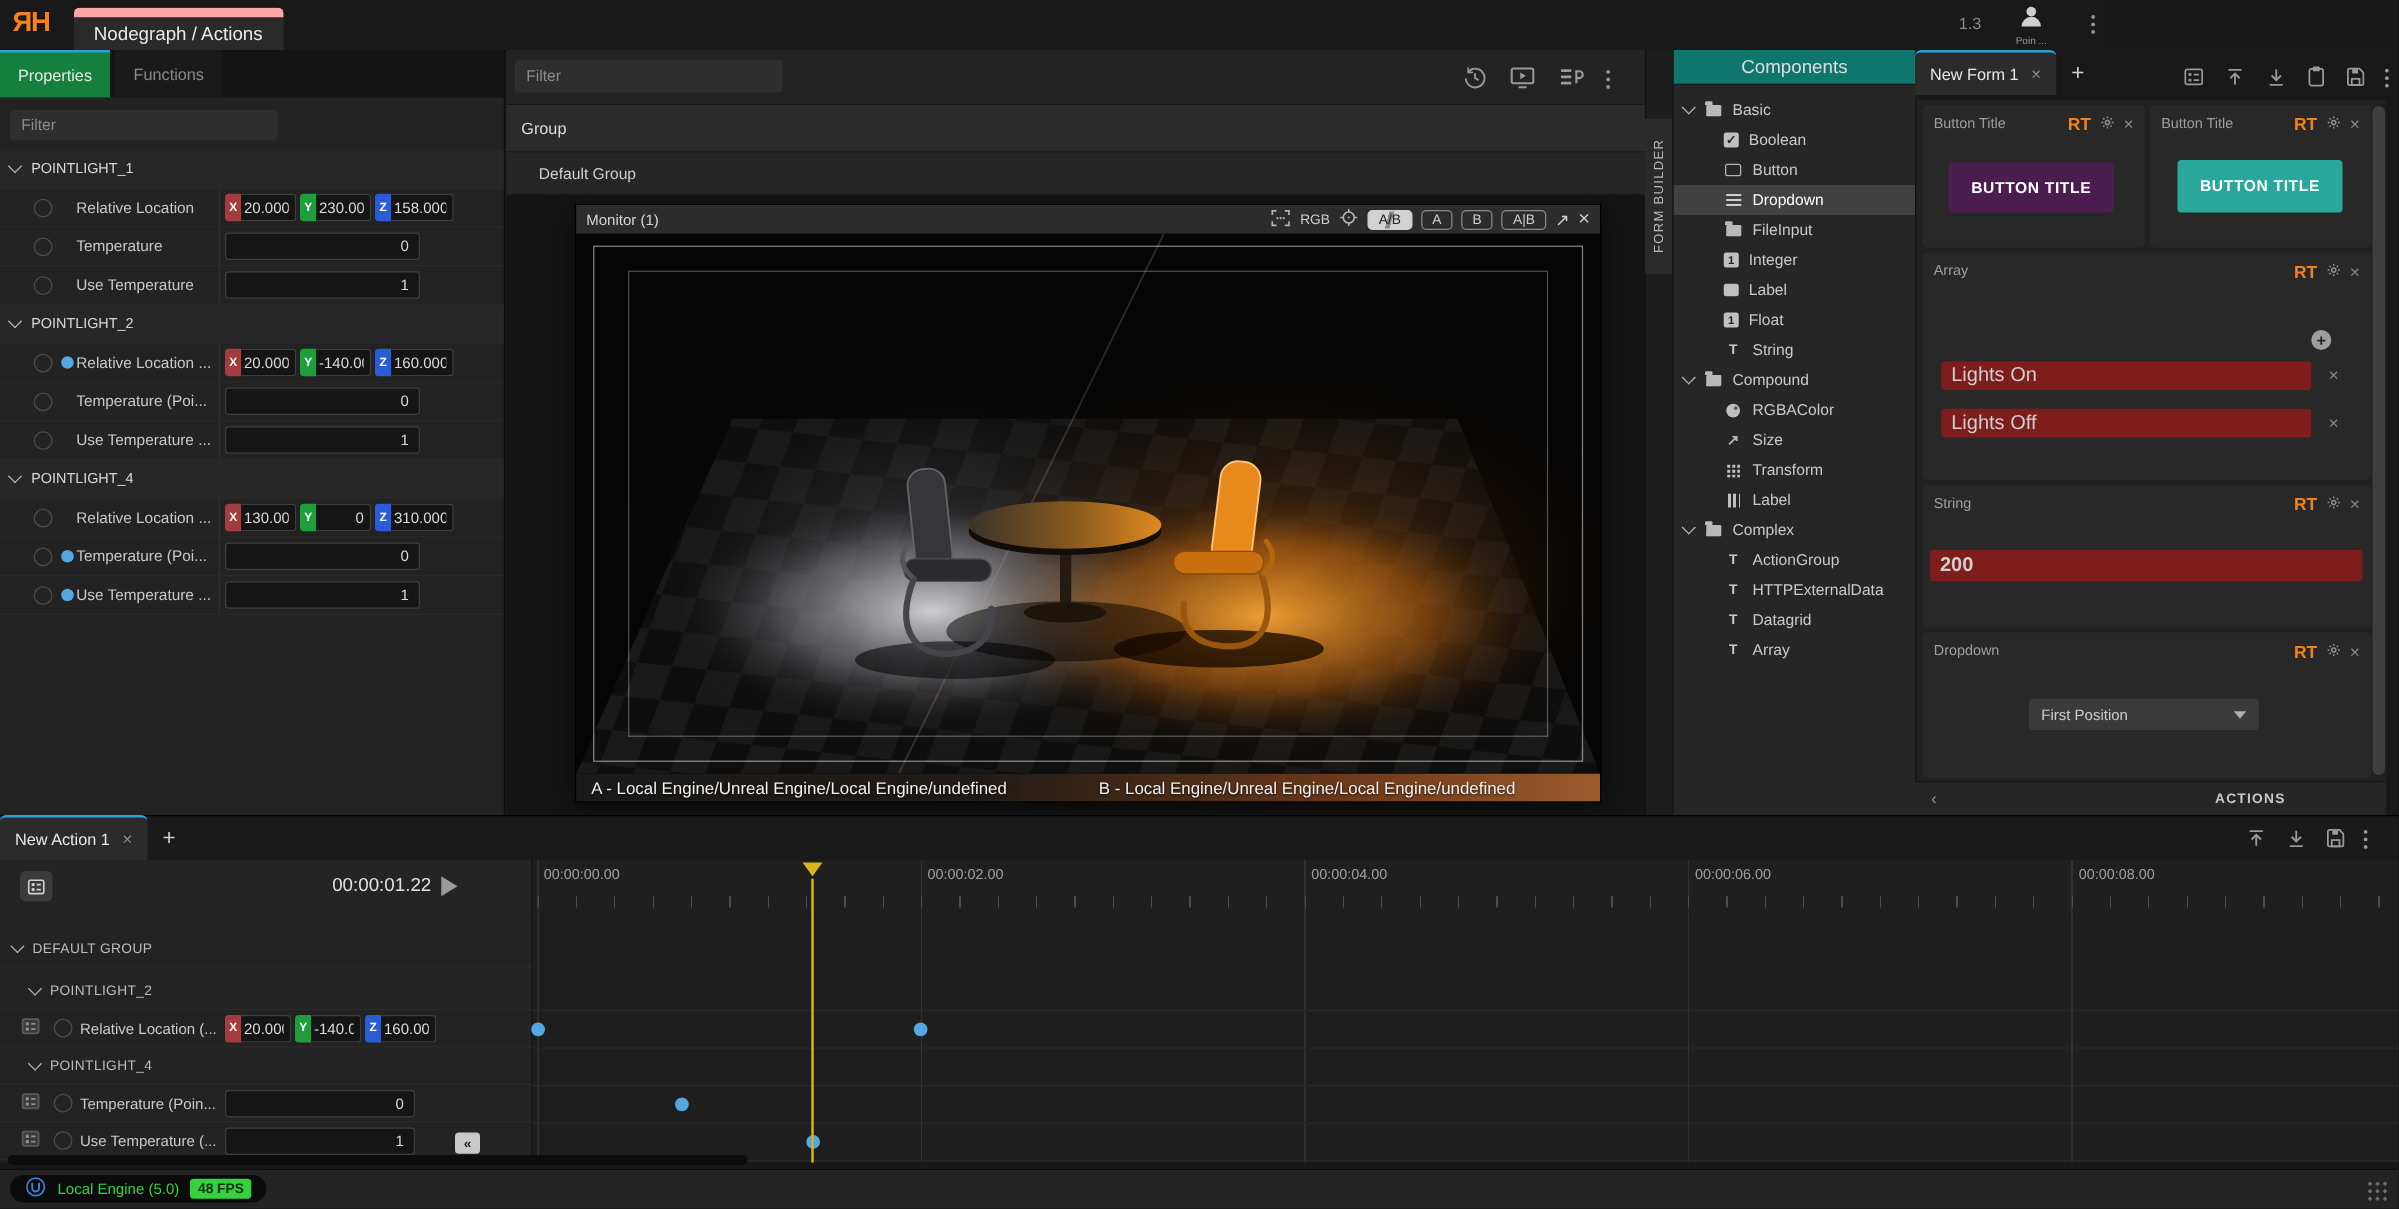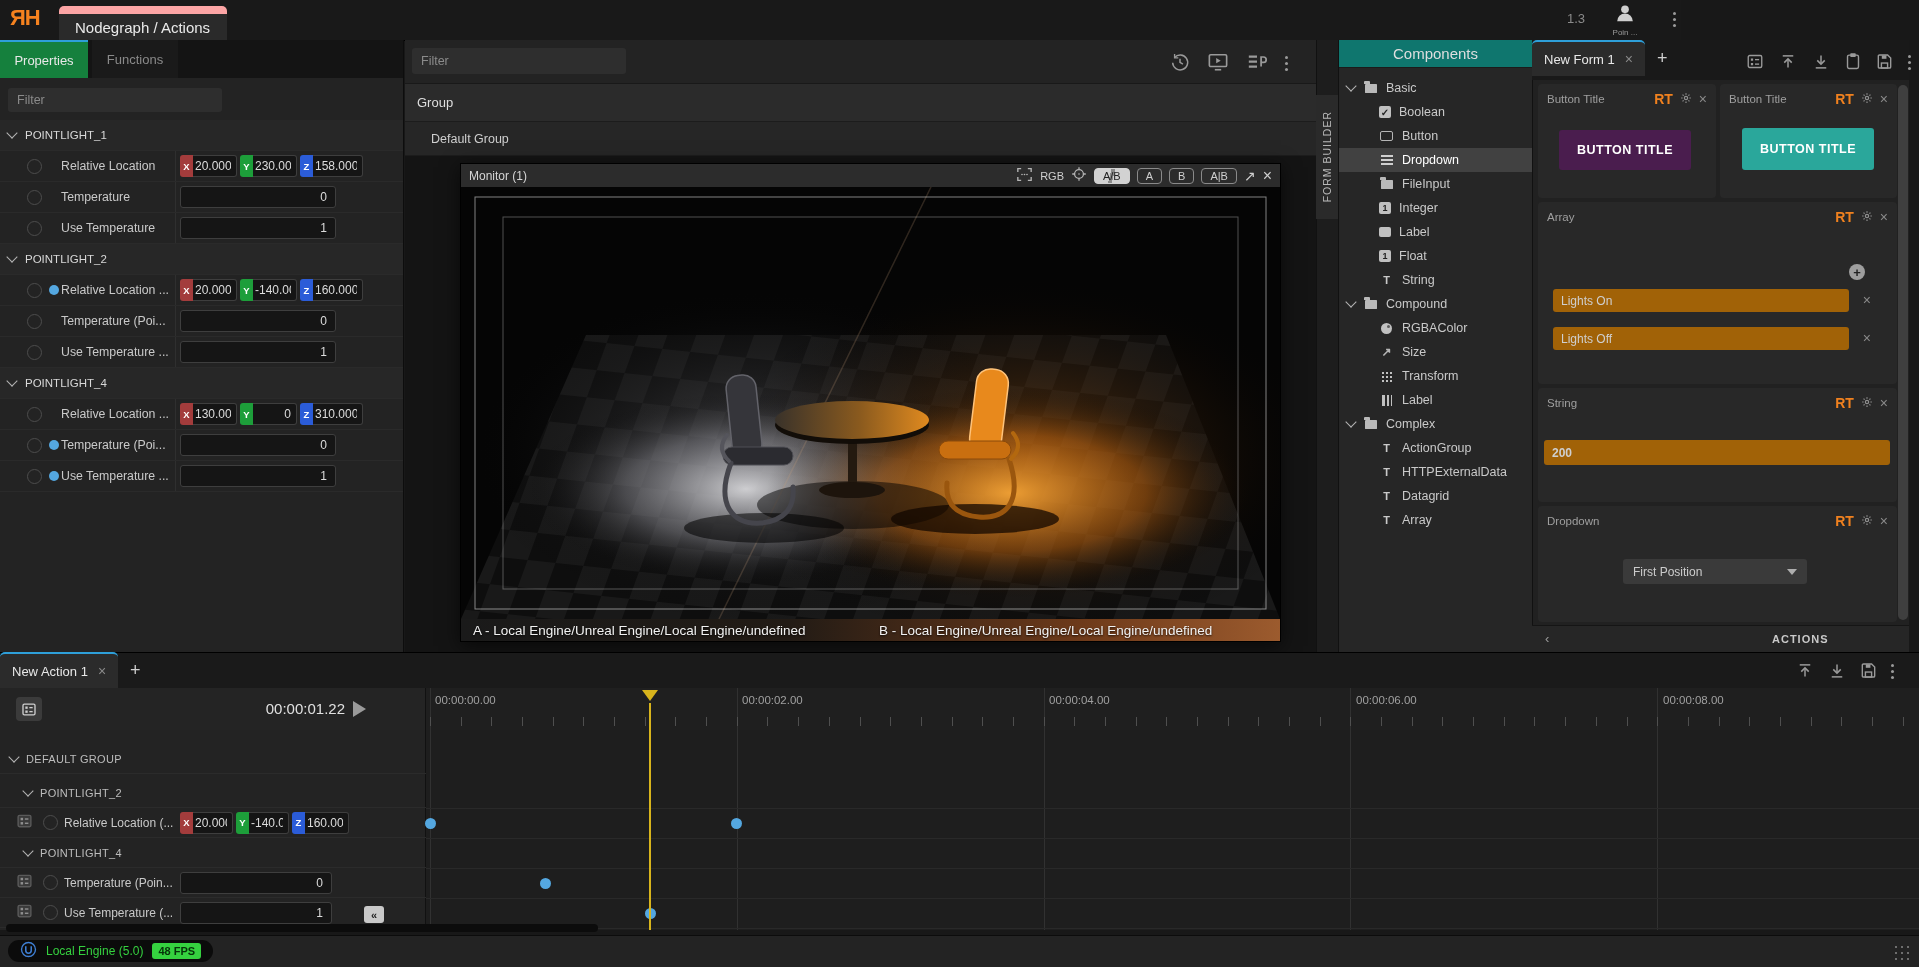--- a/index.html
+++ b/index.html
@@ -124,22 +124,22 @@
   
   .formpanel{left:1532px;top:40px;width:377px;height:612px;background:#212121;border-left:1px solid #111;box-sizing:border-box}
   .fp-tabs{left:1532px;top:40px;width:377px;height:40px;background:#191919;display:flex;align-items:flex-start}
   .fp-icons{left:1746px;top:52px;display:flex;gap:15px;align-items:center}
   .card{position:absolute;background:#282828;border-radius:4px}
   .card-head{display:flex;align-items:center;padding:7px 9px 0 9px;gap:7px}
   .card-label{color:#9f9f9f;font-size:11.5px;margin-right:auto}
   .rt{color:#f0811f;font-weight:bold;font-size:14px}
   .bigbtn{position:absolute;border-radius:3px;display:flex;align-items:center;justify-content:center;
      color:#fff;font-weight:bold;font-size:12.5px;letter-spacing:.5px}
-  .arr-input{position:absolute;height:23px;background:#a16207;border:none;border-radius:3px;color:#cfcfcf;
-     padding:0 8px;font-size:12px;box-sizing:border-box}
+  .arr-input{position:absolute;height:23px;background:#7f1d1d;border:none;border-radius:3px;color:#cfcfcf;
+     padding:0 8px;font-size:16px;box-sizing:border-box}
   .pluscircle{position:absolute;width:16px;height:16px;border-radius:50%;background:#9e9e9e;color:#222;
      display:flex;align-items:center;justify-content:center;font-size:13px;font-weight:bold}
   .pluscircle::after{content:"+"}
   .selectbox{position:absolute;height:25px;background:#3a3a3a;border-radius:3px;display:flex;align-items:center;
      padding:0 10px;box-sizing:border-box;color:#cccccc;font-size:12px;justify-content:space-between}
   .fp-foot{left:1532px;top:625px;width:377px;height:27px;background:#262626;border-top:1px solid #151515;box-sizing:border-box}
   .scrollbar-v{left:1898px;top:85px;width:10px;height:535px;border-radius:5px;background:#3f3f3f}
   
   .tl-tabs{left:0;top:652px;width:1919px;height:36px;background:#1a1a1a;border-top:1px solid #000;
      display:flex;align-items:flex-end;box-sizing:border-box}

